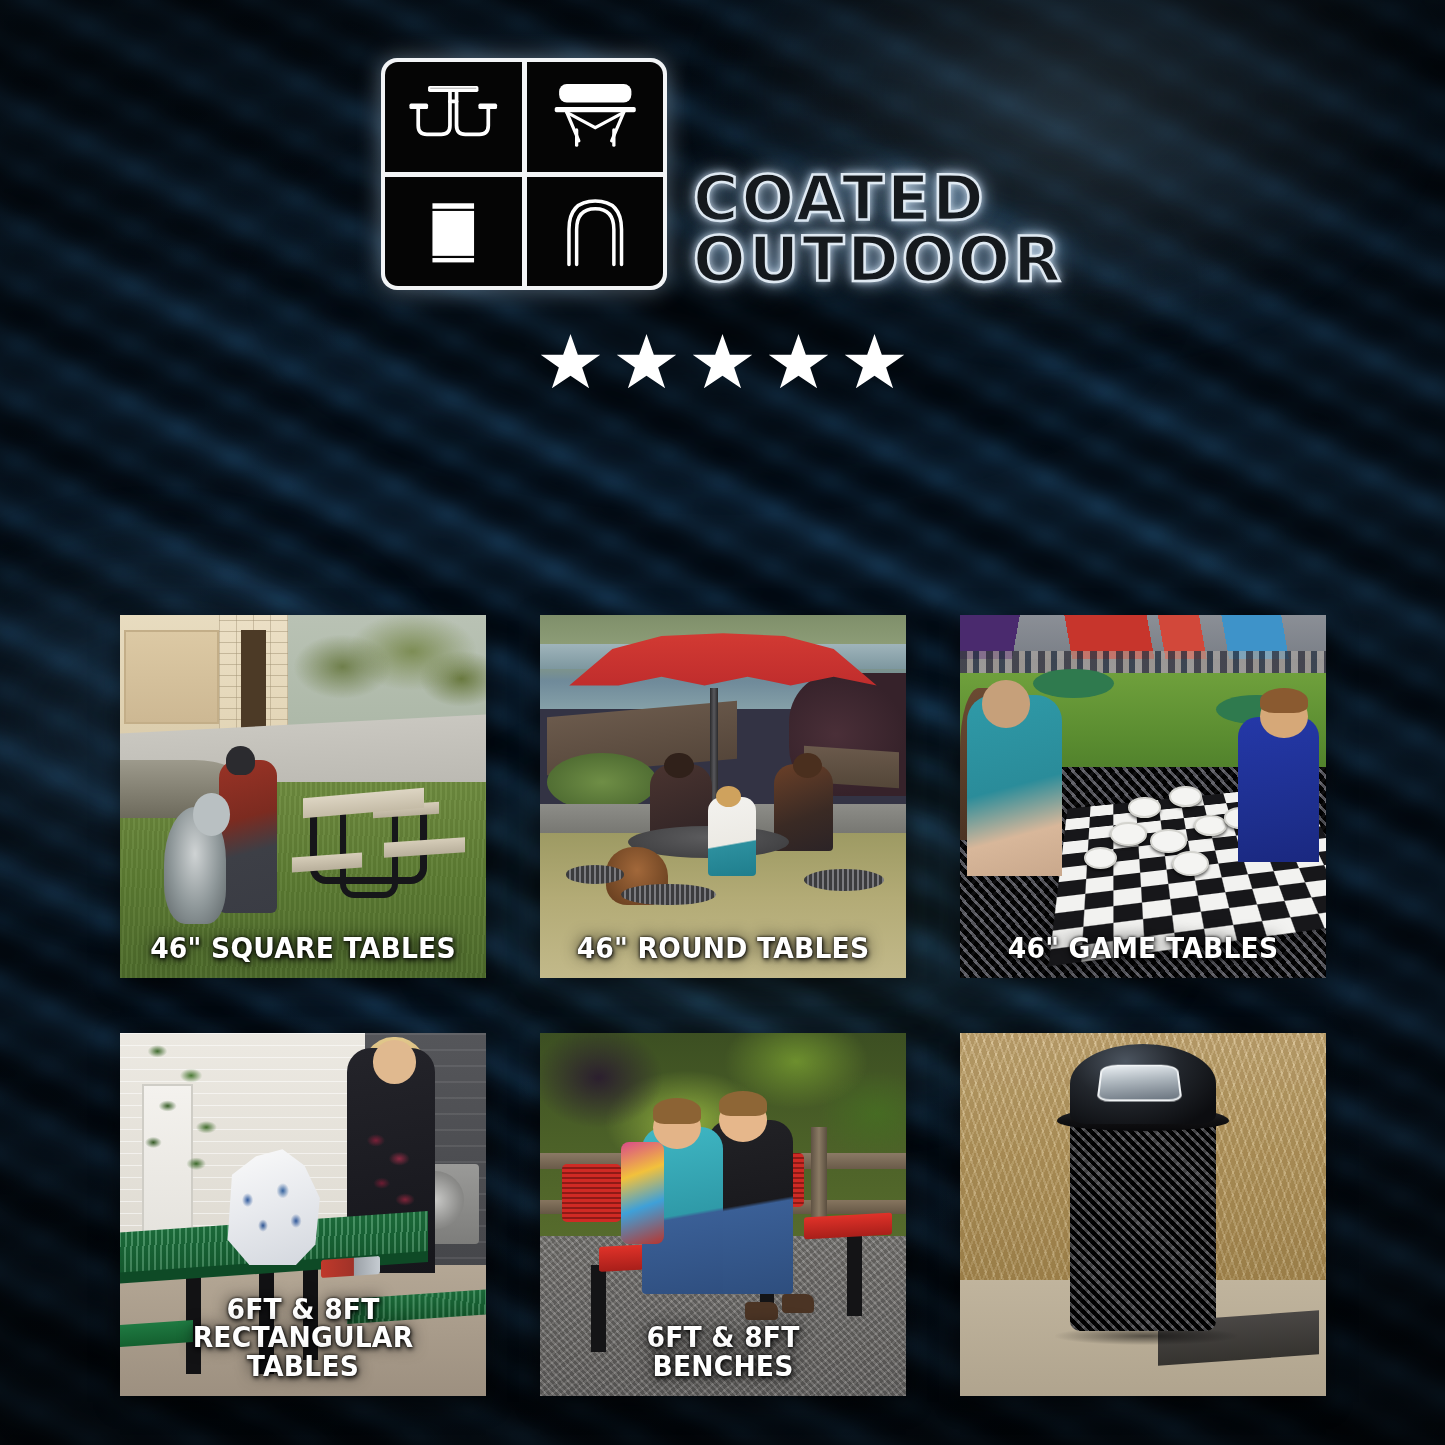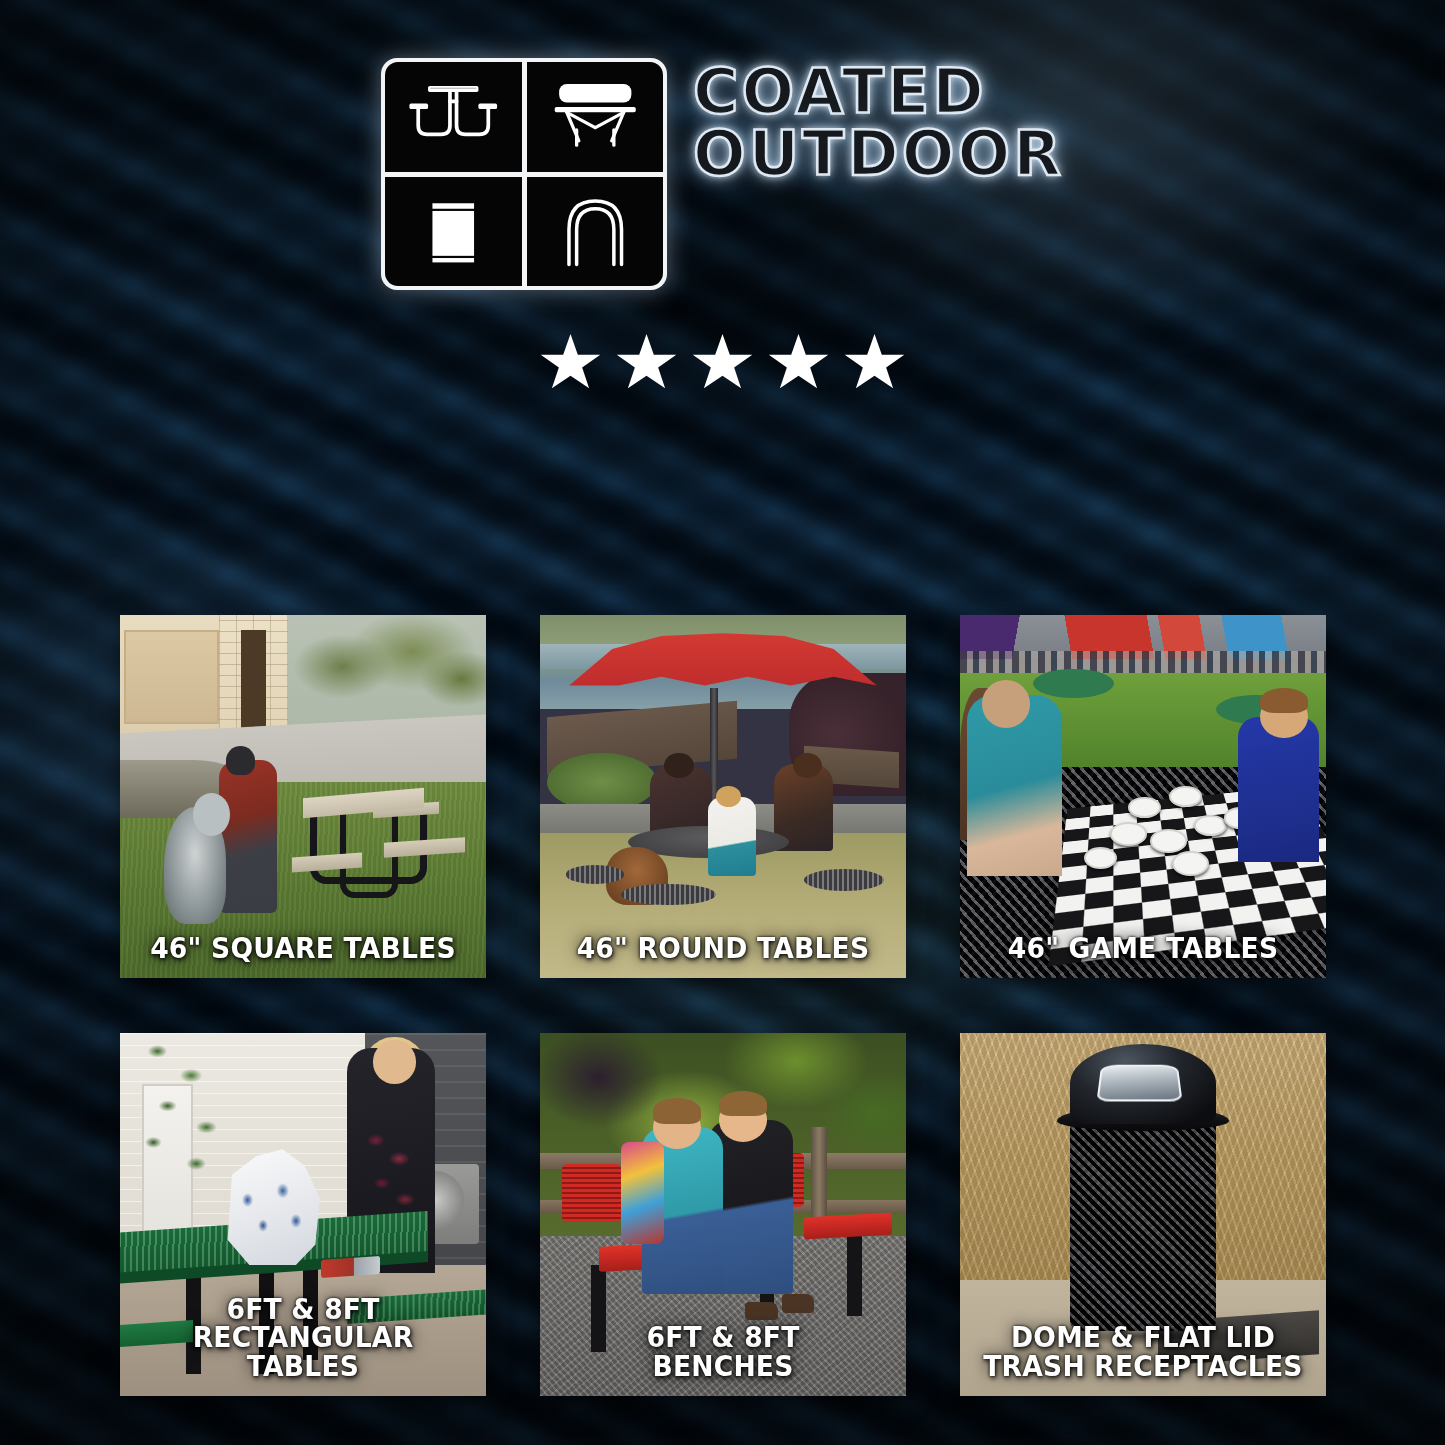--- a/index.html
+++ b/index.html
@@ -63,21 +63,21 @@
   }
   .bg-darkcenter {
     position: absolute; left: 0; right: 0; top: 30px; height: 520px;
     background: radial-gradient(ellipse 640px 280px at 50% 50%, rgba(0,0,0,0.60) 0%, rgba(0,0,0,0) 72%);
     filter: blur(18px);
   }
 
   
   .header {
     position: absolute; left: 0; right: 0; top: 58px;
-    display: flex; justify-content: center; align-items: flex-start;
+    display: flex; justify-content: center; align-items: flex-end;
     gap: 26px;
   }
   .logo-mark {
     width: 286px; height: 232px;
     display: grid;
     grid-template-columns: 1fr 1fr;
     grid-template-rows: 1fr 1fr;
     gap: 5px;
     padding: 4px;
     border-radius: 16px;
@@ -715,21 +715,17 @@
       <div class="scene">
         <div class="c6-grass"></div>
         <div class="c6-walk"></div>
         <div class="c6-pad"></div>
         <div class="c6-shadow"></div>
         <div class="c6-body"></div>
         <div class="c6-collar"></div>
         <div class="c6-dome"></div>
         <div class="c6-open"></div>
       </div>
-      <div class="card-label">
-        <span class="ln">DOME &amp; FLAT LID</span>
-        <span class="ln">TRASH RECEPTACLES</span>
-      </div>
     </div>
 
   </div>
 
 </div>
 
 </body></html>

